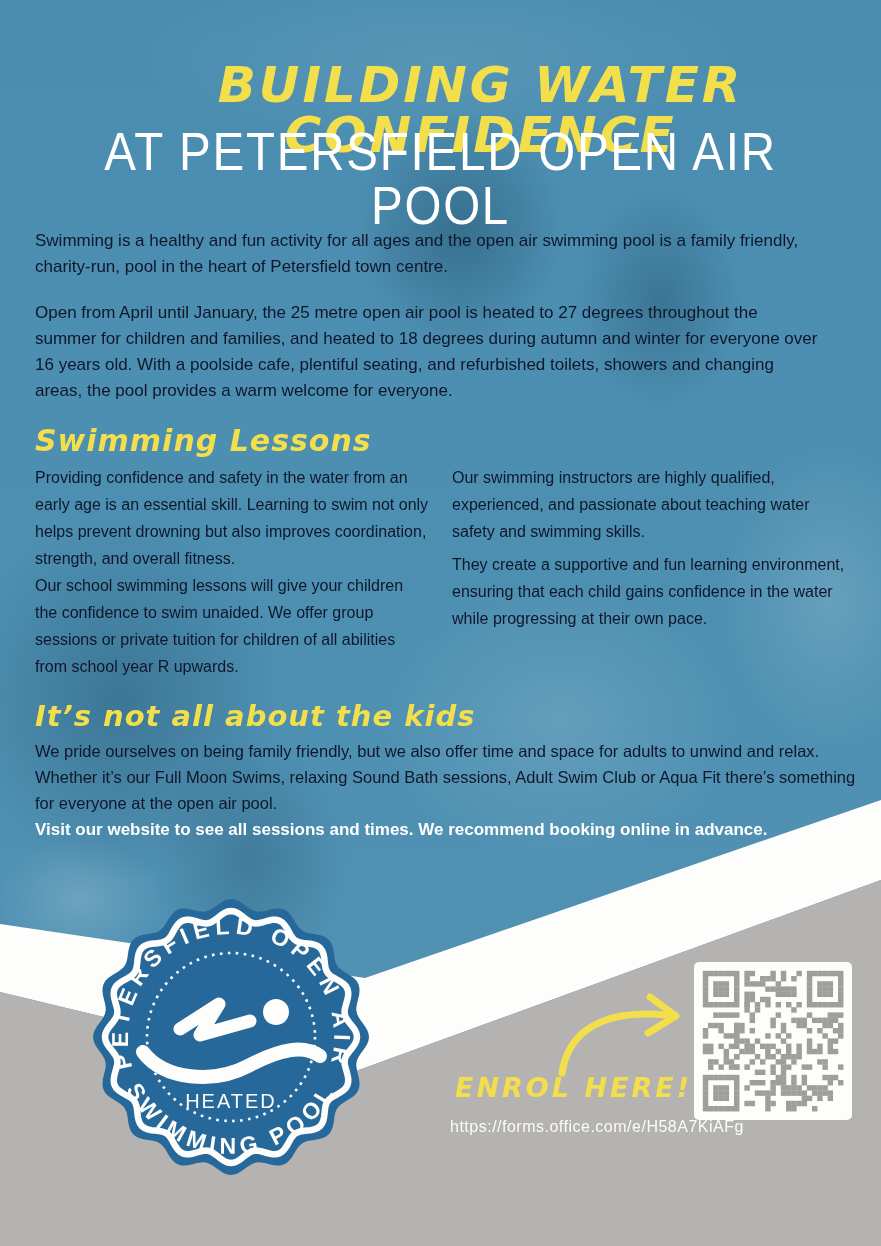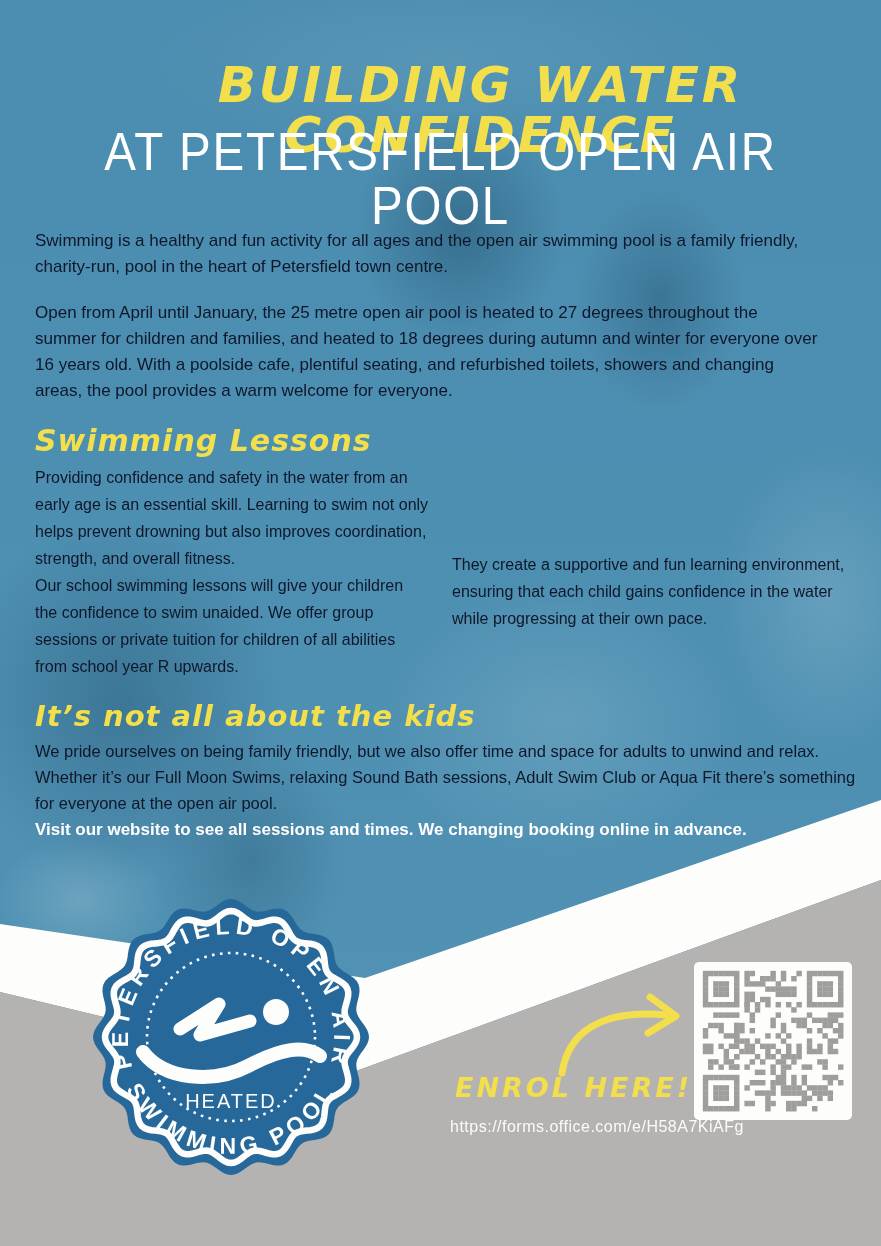--- a/index.html
+++ b/index.html
@@ -76,29 +76,32 @@
 
   <div class="abs body-text col colL1">Providing confidence and safety in the water from an
 early age is an essential skill. Learning to swim not only
 helps prevent drowning but also improves coordination,
 strength, and overall fitness.</div>
   <div class="abs script yellow h-script lessons-h">Swimming Lessons</div>
   <div class="abs body-text col colL2">Our school swimming lessons will give your children
 the confidence to swim unaided. We offer group
 sessions or private tuition for children of all abilities
 from school year R upwards.</div>
+  <div class="abs body-text col colR1">Our swimming instructors are highly qualified,
+experienced, and passionate about teaching water
+safety and swimming skills.</div>
   <div class="abs script yellow h-script adults-h">It’s not all about the kids</div>
 
   <div class="abs body-text col colR2">They create a supportive and fun learning environment,
 ensuring that each child gains confidence in the water
 while progressing at their own pace.</div>
   <div class="abs body-text adults-p">We pride ourselves on being family friendly, but we also offer time and space for adults to unwind and relax.
 Whether it’s our Full Moon Swims, relaxing Sound Bath sessions, Adult Swim Club or Aqua Fit there’s something
 for everyone at the open air pool.</div>
-  <div class="abs cta">Visit our website to see all sessions and times. We changing booking online in advance.</div>
+  <div class="abs cta">Visit our website to see all sessions and times. We recommend booking online in advance.</div>
 
   <svg class="abs badge-svg" width="290" height="290" viewBox="0 0 290 290">
     <path id="badge-outer" fill="#27689a" d="M283.0 145.0L282.5 148.6L281.2 152.1L279.1 155.6L276.8 158.8L274.4 162.0L272.4 165.2L271.0 168.3L270.3 171.6L270.4 175.1L271.1 178.8L272.0 182.6L273.0 186.6L273.5 190.5L273.4 194.3L272.5 197.8L270.7 201.0L268.1 203.7L264.9 206.1L261.4 208.2L258.0 210.3L255.0 212.4L252.4 214.8L250.6 217.6L249.3 220.8L248.5 224.4L248.0 228.4L247.3 232.4L246.3 236.2L244.8 239.7L242.6 242.6L239.7 244.8L236.2 246.3L232.4 247.3L228.4 248.0L224.4 248.5L220.8 249.3L217.6 250.6L214.8 252.4L212.4 255.0L210.3 258.0L208.2 261.4L206.1 264.9L203.7 268.1L201.0 270.7L197.8 272.5L194.3 273.4L190.5 273.5L186.6 273.0L182.6 272.0L178.8 271.1L175.1 270.4L171.6 270.3L168.3 271.0L165.2 272.4L162.0 274.4L158.8 276.8L155.6 279.1L152.1 281.2L148.6 282.5L145.0 283.0L141.4 282.5L137.9 281.2L134.4 279.1L131.2 276.8L128.0 274.4L124.8 272.4L121.7 271.0L118.4 270.3L114.9 270.4L111.2 271.1L107.4 272.0L103.4 273.0L99.5 273.5L95.7 273.4L92.2 272.5L89.0 270.7L86.3 268.1L83.9 264.9L81.8 261.4L79.8 258.0L77.6 255.0L75.2 252.4L72.4 250.6L69.2 249.3L65.6 248.5L61.6 248.0L57.6 247.3L53.8 246.3L50.3 244.8L47.4 242.6L45.2 239.7L43.7 236.2L42.7 232.4L42.0 228.4L41.5 224.4L40.7 220.8L39.4 217.6L37.6 214.8L35.0 212.4L32.0 210.3L28.6 208.2L25.1 206.1L21.9 203.7L19.3 201.0L17.5 197.8L16.6 194.3L16.5 190.5L17.0 186.6L18.0 182.6L18.9 178.8L19.6 175.1L19.7 171.6L19.0 168.3L17.6 165.2L15.6 162.0L13.2 158.8L10.9 155.6L8.8 152.1L7.5 148.6L7.0 145.0L7.5 141.4L8.8 137.9L10.9 134.4L13.2 131.2L15.6 128.0L17.6 124.8L19.0 121.7L19.7 118.4L19.6 114.9L18.9 111.2L18.0 107.4L17.0 103.4L16.5 99.5L16.6 95.7L17.5 92.2L19.3 89.0L21.9 86.3L25.1 83.9L28.6 81.8L32.0 79.7L35.0 77.6L37.6 75.2L39.4 72.4L40.7 69.2L41.5 65.6L42.0 61.6L42.7 57.6L43.7 53.8L45.2 50.3L47.4 47.4L50.3 45.2L53.8 43.7L57.6 42.7L61.6 42.0L65.6 41.5L69.2 40.7L72.4 39.4L75.2 37.6L77.6 35.0L79.7 32.0L81.8 28.6L83.9 25.1L86.3 21.9L89.0 19.3L92.2 17.5L95.7 16.6L99.5 16.5L103.4 17.0L107.4 18.0L111.2 18.9L114.9 19.6L118.4 19.7L121.7 19.0L124.8 17.6L128.0 15.6L131.2 13.2L134.4 10.9L137.9 8.8L141.4 7.5L145.0 7.0L148.6 7.5L152.1 8.8L155.6 10.9L158.8 13.2L162.0 15.6L165.2 17.6L168.3 19.0L171.6 19.7L175.1 19.6L178.8 18.9L182.6 18.0L186.6 17.0L190.5 16.5L194.3 16.6L197.8 17.5L201.0 19.3L203.7 21.9L206.1 25.1L208.2 28.6L210.3 32.0L212.4 35.0L214.8 37.6L217.6 39.4L220.8 40.7L224.4 41.5L228.4 42.0L232.4 42.7L236.2 43.7L239.7 45.2L242.6 47.4L244.8 50.3L246.3 53.8L247.3 57.6L248.0 61.6L248.5 65.6L249.3 69.2L250.6 72.4L252.4 75.2L255.0 77.6L258.0 79.7L261.4 81.8L264.9 83.9L268.1 86.3L270.7 89.0L272.5 92.2L273.4 95.7L273.5 99.5L273.0 103.4L272.0 107.4L271.1 111.2L270.4 114.9L270.3 118.4L271.0 121.7L272.4 124.8L274.4 128.0L276.8 131.2L279.1 134.4L281.2 137.9L282.5 141.4L283.0 145.0Z"></path>
     <path id="badge-ring" fill="none" stroke="#fdfdfc" stroke-width="6.5" d="M271.0 145.0L270.5 148.3L269.2 151.5L267.2 154.6L264.8 157.6L262.5 160.5L260.5 163.3L259.2 166.2L258.6 169.1L258.7 172.3L259.5 175.7L260.5 179.2L261.5 182.9L262.2 186.5L262.2 190.0L261.4 193.2L259.7 196.1L257.2 198.5L254.2 200.6L250.9 202.5L247.6 204.3L244.7 206.1L242.4 208.2L240.7 210.8L239.6 213.7L239.0 217.1L238.6 220.8L238.2 224.6L237.4 228.2L236.1 231.4L234.1 234.1L231.4 236.1L228.2 237.4L224.6 238.2L220.8 238.6L217.1 239.0L213.7 239.6L210.8 240.7L208.2 242.4L206.1 244.7L204.3 247.6L202.5 250.9L200.6 254.2L198.5 257.2L196.1 259.7L193.2 261.4L190.0 262.2L186.5 262.2L182.9 261.5L179.2 260.5L175.7 259.5L172.3 258.7L169.1 258.6L166.2 259.2L163.3 260.5L160.5 262.5L157.6 264.8L154.6 267.2L151.5 269.2L148.3 270.5L145.0 271.0L141.7 270.5L138.5 269.2L135.4 267.2L132.4 264.8L129.5 262.5L126.7 260.5L123.8 259.2L120.9 258.6L117.7 258.7L114.3 259.5L110.8 260.5L107.1 261.5L103.5 262.2L100.0 262.2L96.8 261.4L93.9 259.7L91.5 257.2L89.4 254.2L87.5 250.9L85.8 247.6L83.9 244.7L81.8 242.4L79.2 240.7L76.3 239.6L72.9 239.0L69.2 238.6L65.4 238.2L61.8 237.4L58.6 236.1L55.9 234.1L53.9 231.4L52.6 228.2L51.8 224.6L51.4 220.8L51.0 217.1L50.4 213.7L49.3 210.8L47.6 208.2L45.3 206.1L42.4 204.3L39.1 202.5L35.8 200.6L32.8 198.5L30.3 196.1L28.6 193.2L27.8 190.0L27.8 186.5L28.5 182.9L29.5 179.2L30.5 175.7L31.3 172.3L31.4 169.1L30.8 166.2L29.5 163.3L27.5 160.5L25.2 157.6L22.8 154.6L20.8 151.5L19.5 148.3L19.0 145.0L19.5 141.7L20.8 138.5L22.8 135.4L25.2 132.4L27.5 129.5L29.5 126.7L30.8 123.8L31.4 120.9L31.3 117.7L30.5 114.3L29.5 110.8L28.5 107.1L27.8 103.5L27.8 100.0L28.6 96.8L30.3 93.9L32.8 91.5L35.8 89.4L39.1 87.5L42.4 85.8L45.3 83.9L47.6 81.8L49.3 79.2L50.4 76.3L51.0 72.9L51.4 69.2L51.8 65.4L52.6 61.8L53.9 58.6L55.9 55.9L58.6 53.9L61.8 52.6L65.4 51.8L69.2 51.4L72.9 51.0L76.3 50.4L79.2 49.3L81.8 47.6L83.9 45.3L85.7 42.4L87.5 39.1L89.4 35.8L91.5 32.8L93.9 30.3L96.8 28.6L100.0 27.8L103.5 27.8L107.1 28.5L110.8 29.5L114.3 30.5L117.7 31.3L120.9 31.4L123.8 30.8L126.7 29.5L129.5 27.5L132.4 25.2L135.4 22.8L138.5 20.8L141.7 19.5L145.0 19.0L148.3 19.5L151.5 20.8L154.6 22.8L157.6 25.2L160.5 27.5L163.3 29.5L166.2 30.8L169.1 31.4L172.3 31.3L175.7 30.5L179.2 29.5L182.9 28.5L186.5 27.8L190.0 27.8L193.2 28.6L196.1 30.3L198.5 32.8L200.6 35.8L202.5 39.1L204.3 42.4L206.1 45.3L208.2 47.6L210.8 49.3L213.7 50.4L217.1 51.0L220.8 51.4L224.6 51.8L228.2 52.6L231.4 53.9L234.1 55.9L236.1 58.6L237.4 61.8L238.2 65.4L238.6 69.2L239.0 72.9L239.6 76.3L240.7 79.2L242.4 81.8L244.7 83.9L247.6 85.7L250.9 87.5L254.2 89.4L257.2 91.5L259.7 93.9L261.4 96.8L262.2 100.0L262.2 103.5L261.5 107.1L260.5 110.8L259.5 114.3L258.7 117.7L258.6 120.9L259.2 123.8L260.5 126.7L262.5 129.5L264.8 132.4L267.2 135.4L269.2 138.5L270.5 141.7L271.0 145.0Z"></path>
     <circle cx="145" cy="145" r="84" fill="none" stroke="#fdfdfc" stroke-width="2.6" stroke-dasharray="2.6 5.4"></circle>
     <path id="arcTop" d="M 48.2 180.2 A 103 103 0 1 1 241.8 180.2" fill="none"></path>
     <path id="arcBottom" d="M 35.1 185 A 117 117 0 0 0 254.9 185" fill="none"></path>
     <text font-family="Liberation Sans, sans-serif" font-size="23" font-weight="bold" fill="#fdfdfc" letter-spacing="5.5">
       <textPath href="#arcTop" startOffset="50%" text-anchor="middle">PETERSFIELD OPEN AIR</textPath>
     </text>

